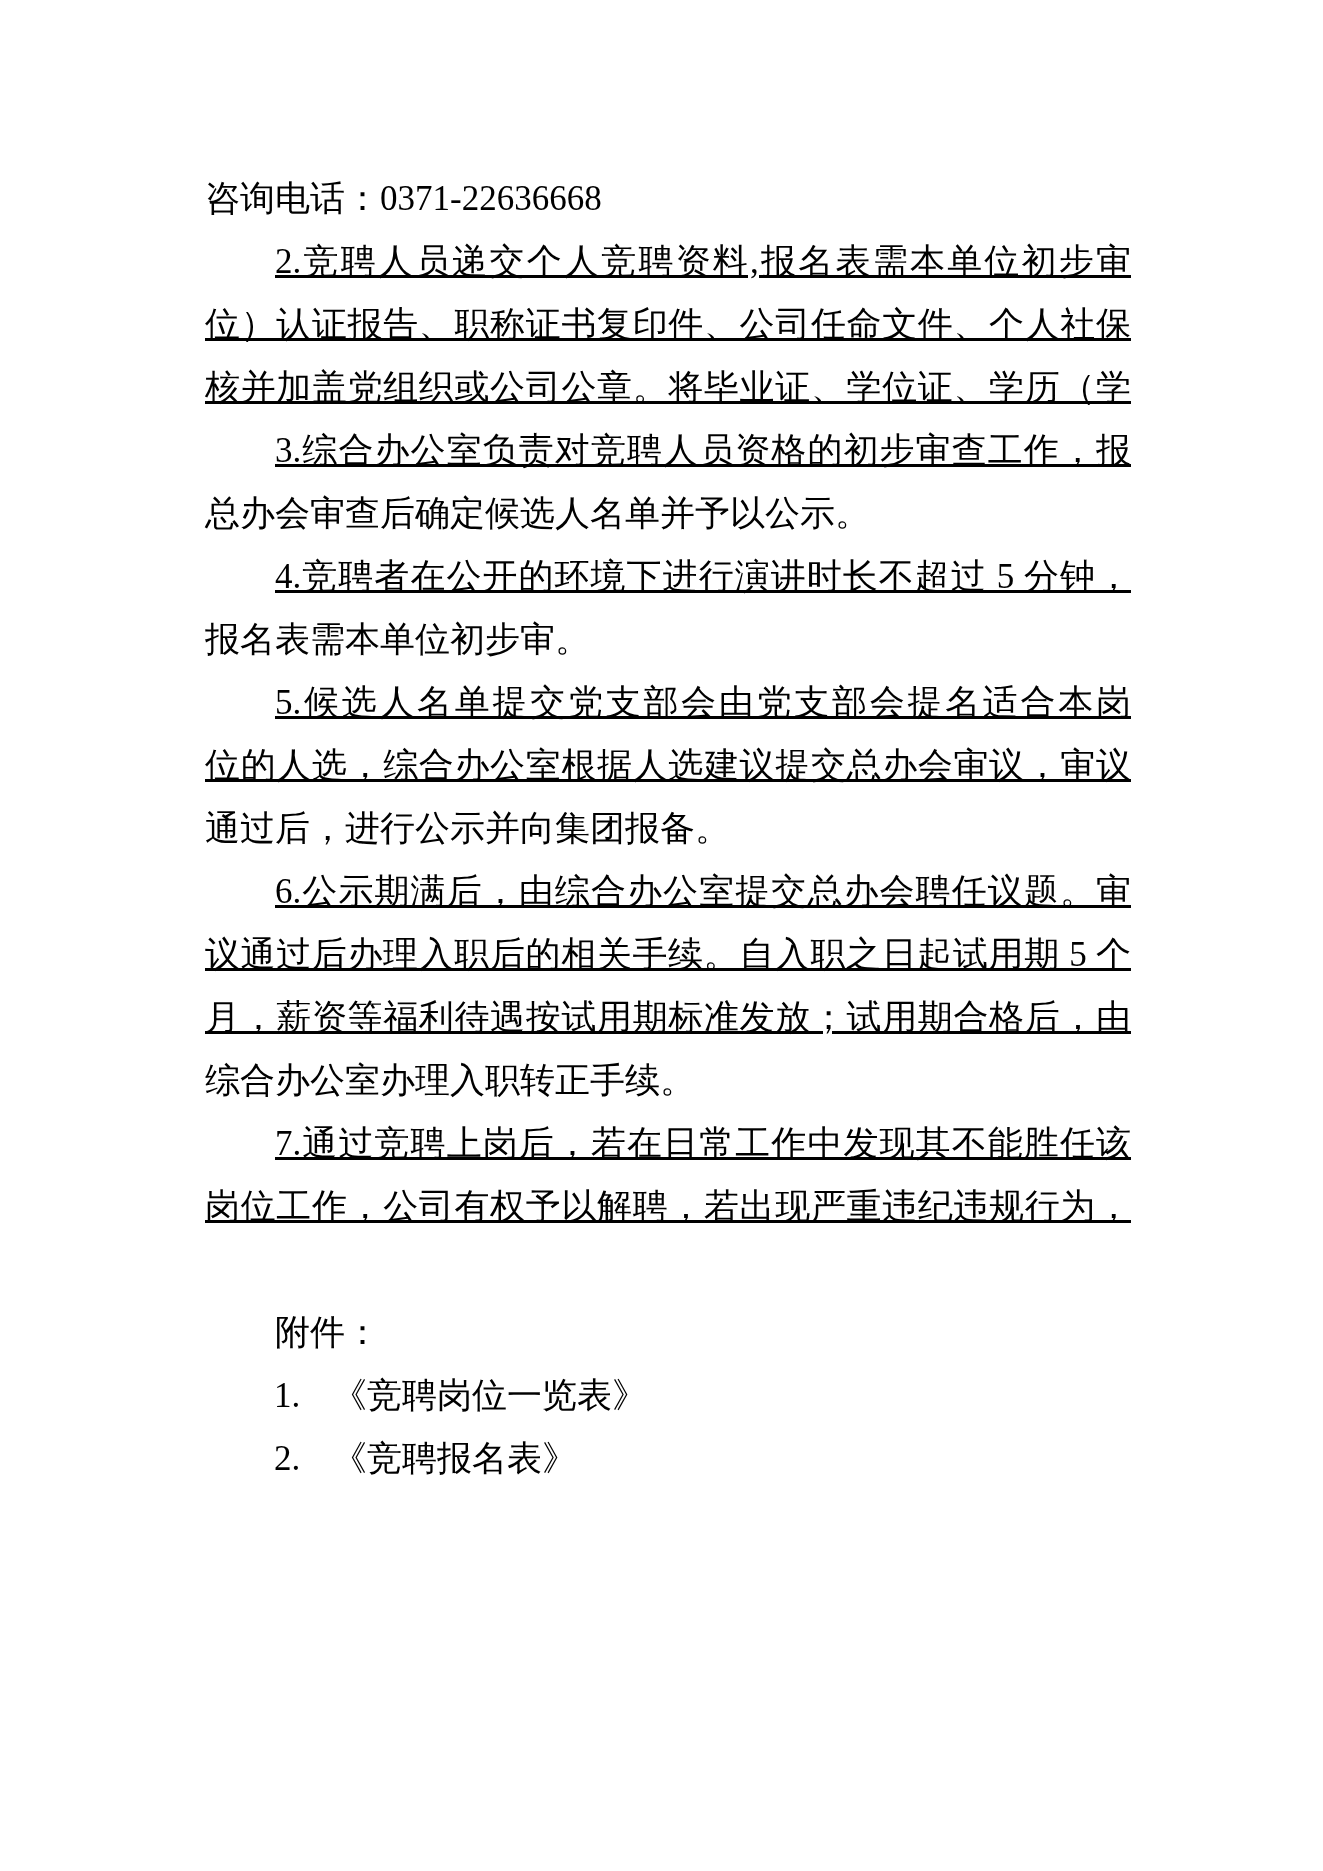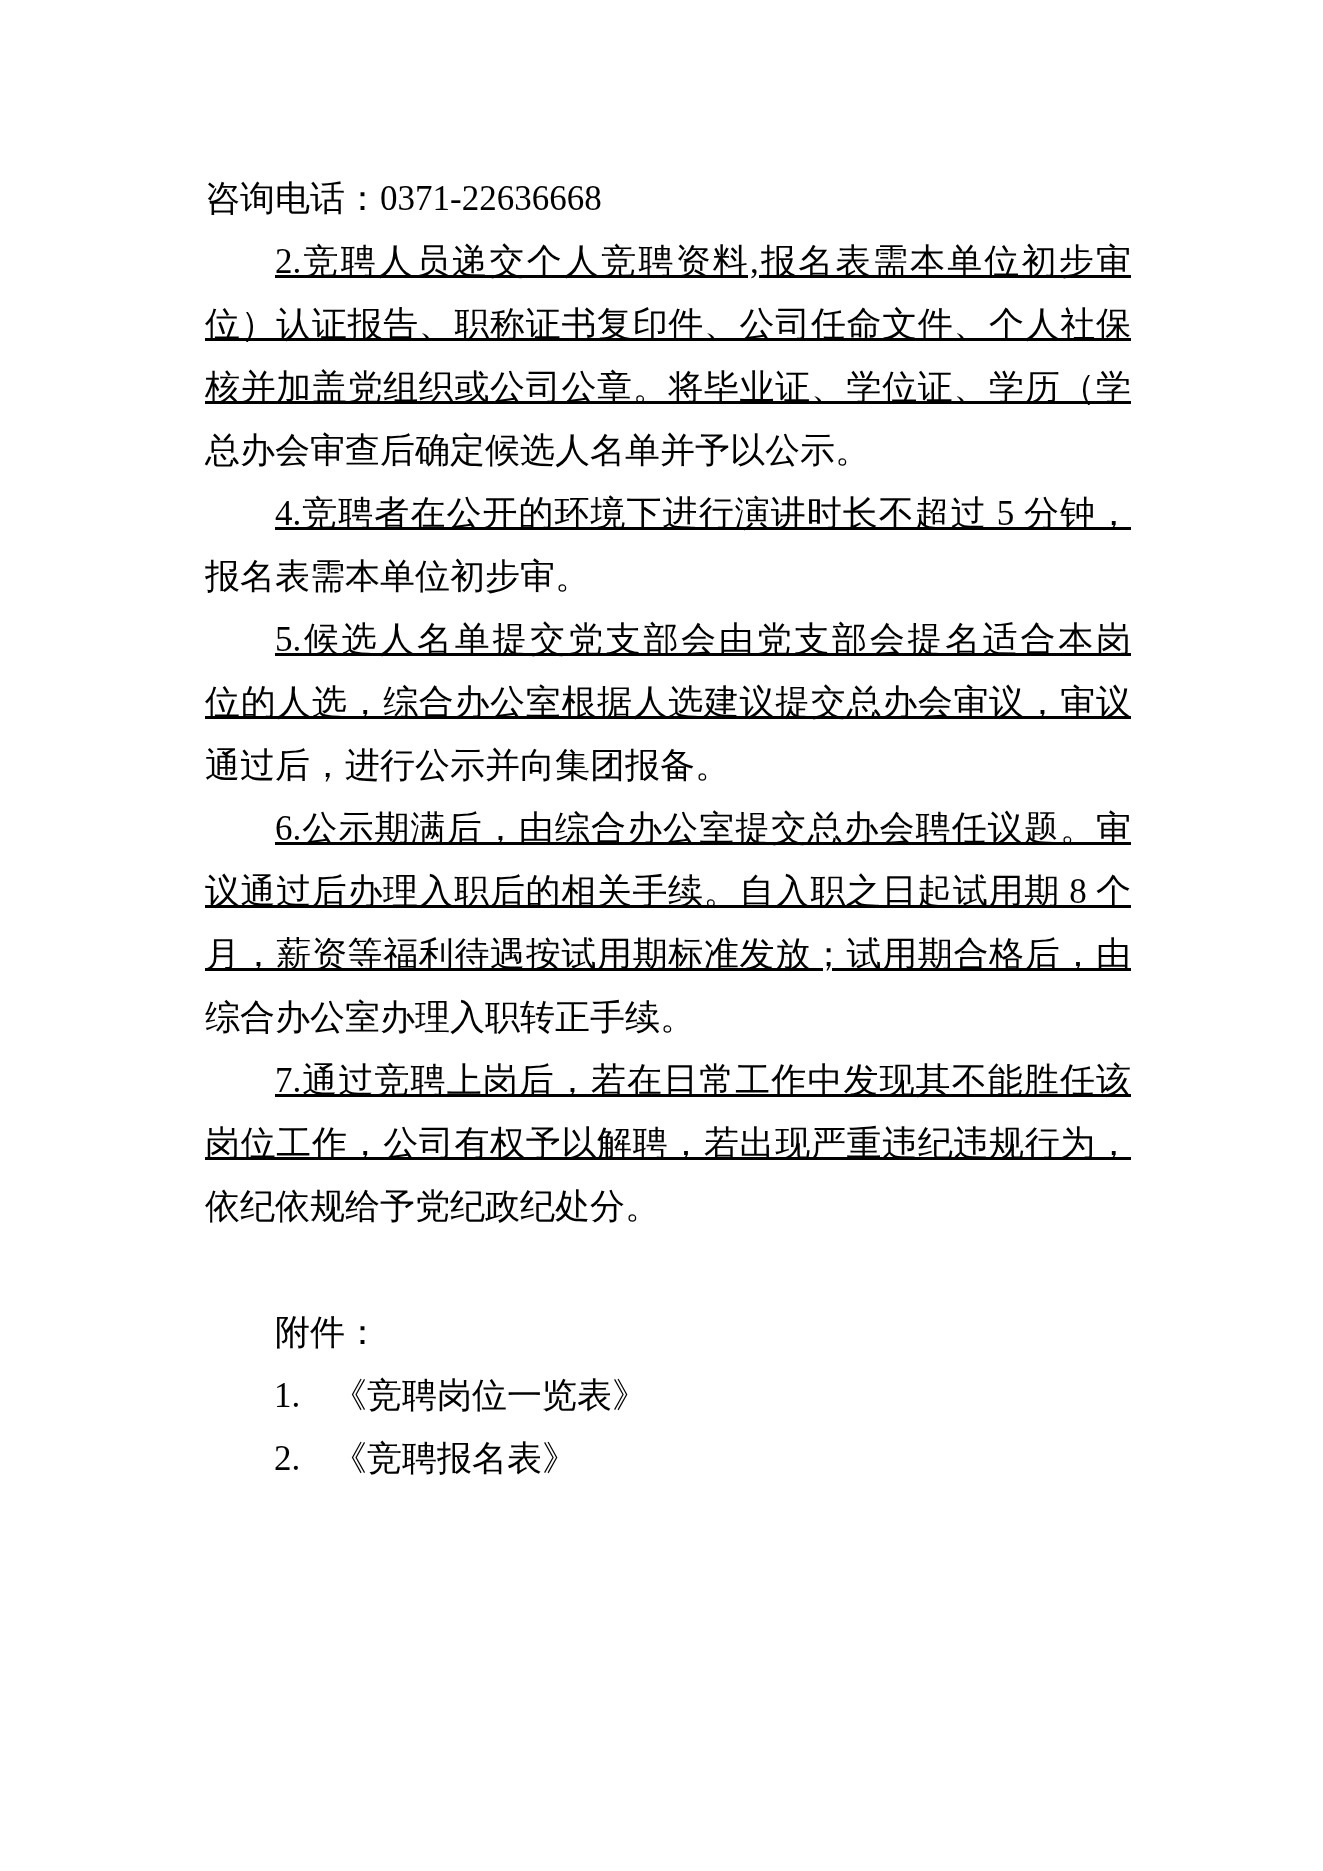--- a/index.html
+++ b/index.html
@@ -57,37 +57,37 @@
 
 <div class="page">
   <div class="textblock">
 
     <div class="ln">咨询电话：0371-22636668</div>
 
     <div class="ln fill ind">2.竞聘人员递交个人竞聘资料,报名表需本单位初步审</div>
     <div class="ln fill">位）认证报告、职称证书复印件、公司任命文件、个人社保</div>
     <div class="ln fill">核并加盖党组织或公司公章。将毕业证、学位证、学历（学</div>
 
+    <div class="ln fill ind">3.综合办公室负责对竞聘人员资格的初步审查工作，报</div>
     <div class="ln">总办会审查后确定候选人名单并予以公示。</div>
 
     <div class="ln fill ind">4.竞聘者在公开的环境下进行演讲时长不超过 5 分钟，</div>
     <div class="ln">报名表需本单位初步审。</div>
 
     <div class="ln fill ind">5.候选人名单提交党支部会由党支部会提名适合本岗</div>
     <div class="ln fill">位的人选，综合办公室根据人选建议提交总办会审议，审议</div>
     <div class="ln">通过后，进行公示并向集团报备。</div>
 
     <div class="ln fill ind">6.公示期满后，由综合办公室提交总办会聘任议题。审</div>
-    <div class="ln fill">议通过后办理入职后的相关手续。自入职之日起试用期 8 个</div>
+    <div class="ln fill">议通过后办理入职后的相关手续。自入职之日起试用期 5 个</div>
     <div class="ln fill">月，薪资等福利待遇按试用期标准发放；试用期合格后，由</div>
     <div class="ln">综合办公室办理入职转正手续。</div>
 
     <div class="ln fill ind">7.通过竞聘上岗后，若在日常工作中发现其不能胜任该</div>
     <div class="ln fill">岗位工作，公司有权予以解聘，若出现严重违纪违规行为，</div>
-    <div class="ln">依纪依规给予党纪政纪处分。</div>
 
     <div class="ln blank"></div>
 
     <div class="ln ind">附件：</div>
 
     <div class="ln att">
       <span class="num">1.</span><span>《竞聘岗位一览表》</span>
     </div>
 
     <div class="ln att">

